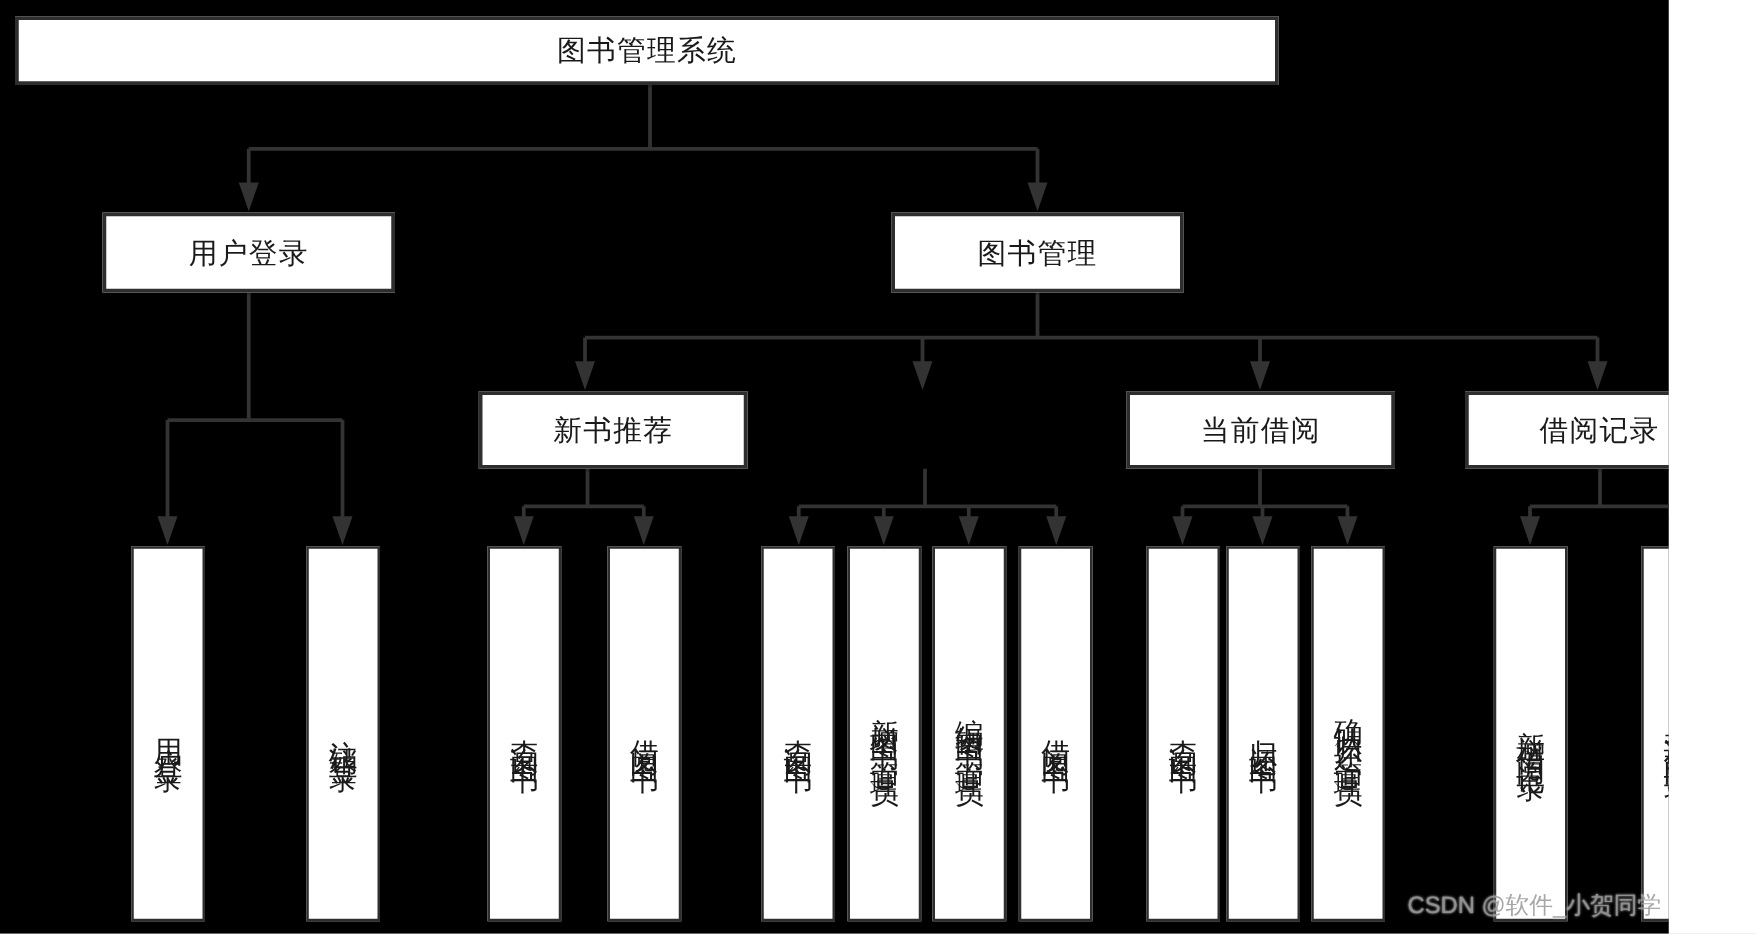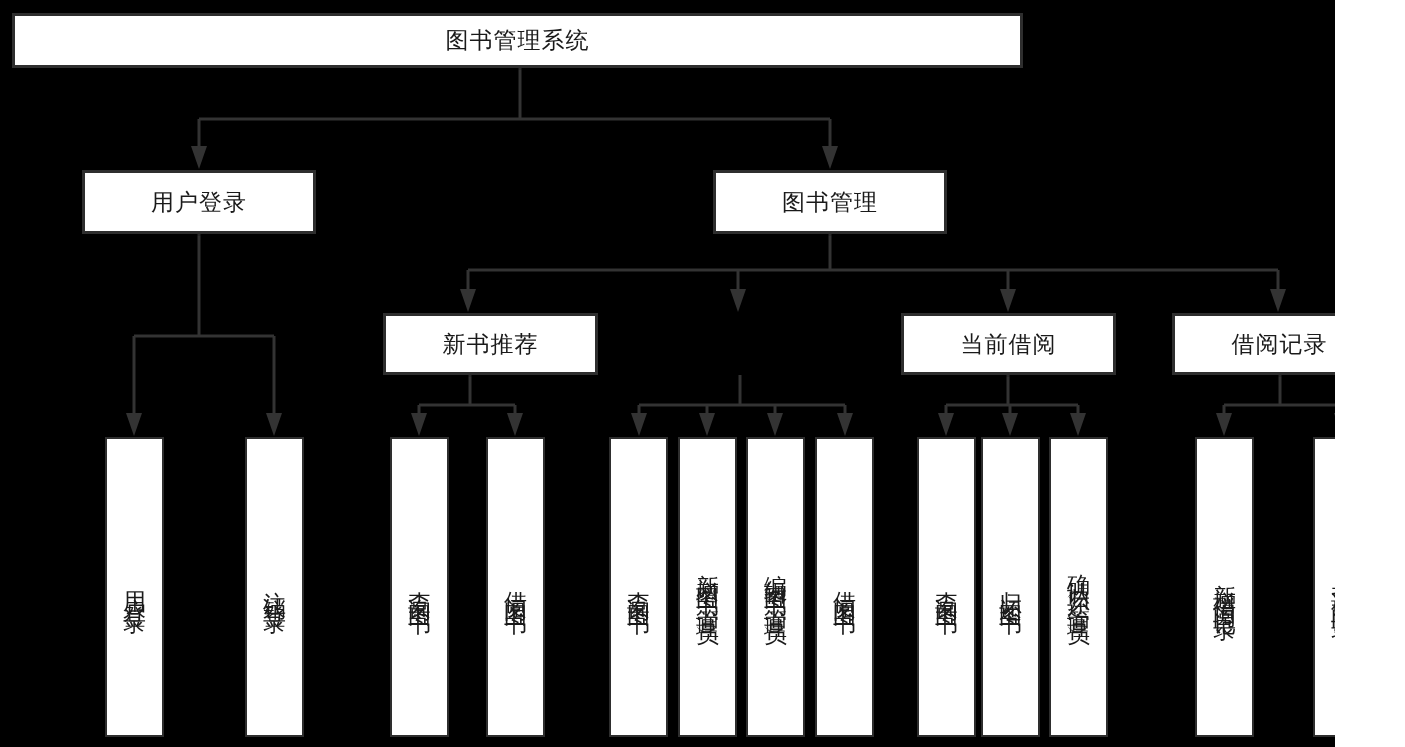--- a/index.html
+++ b/index.html
@@ -210,14 +210,15 @@
     <span class="vlabel">确认归还（管理员）</span>
   </div>
 
   <div class="node vnode n-j1">
     <span class="vlabel">新增借阅记录</span>
   </div>
   <div class="node vnode n-j2">
     <span class="vlabel">查询借阅记录</span>
   </div>
 
+  <div id="watermark">CSDN @软件_小贺同学</div>
 
 </div>
 
 </body></html>

